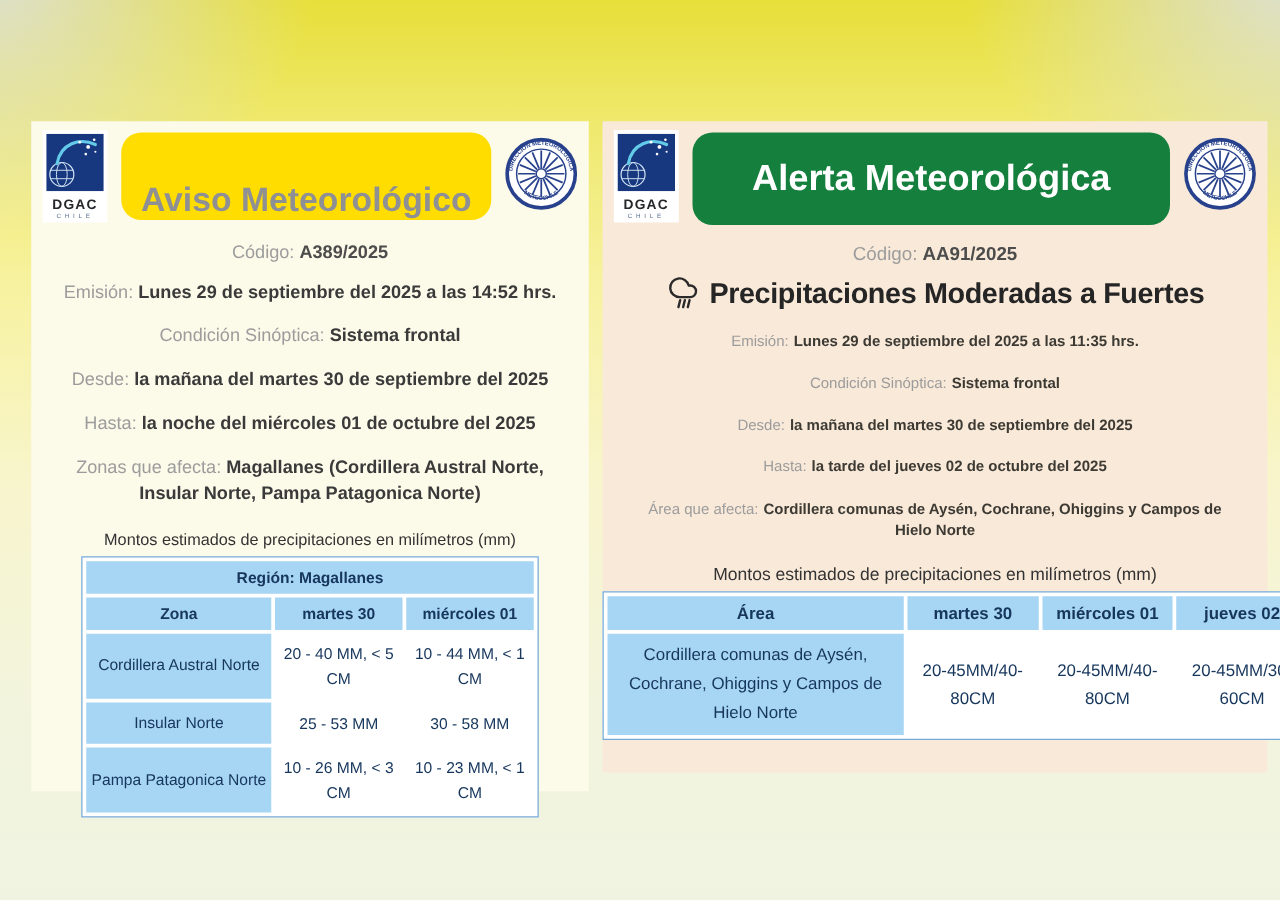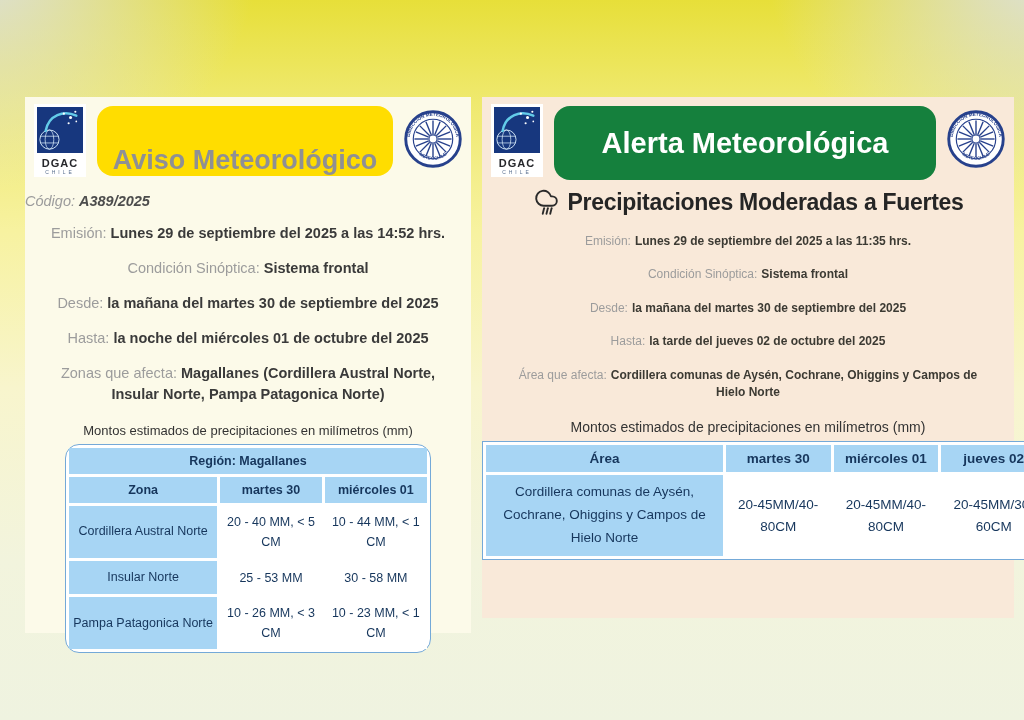--- a/index.html
+++ b/index.html
@@ -25,41 +25,41 @@
   .banner-text { white-space:nowrap; }
   .aviso  .banner-text { color:#8f9094; font-size:27px; font-weight:700; }
   .alerta .banner-text { color:#ffffff; font-size:29px; font-weight:700; }
 
   .dgac-box { background:#ffffff; padding:3px 3px 2px; text-align:center; width:52px; flex:0 0 auto; }
   .dgac-acronym { font-size:11px; font-weight:700; color:#26272b; letter-spacing:1px; line-height:11px; margin-top:1px; }
   .dgac-country { font-size:5px; color:#5a6f8f; letter-spacing:3px; line-height:6px; }
 
   .meteo-logo { flex:0 0 auto; margin-top:6px; }
 
-  .codigo { text-align:left; font-size:14.5px; margin-top:16px;font-style:italic; }
+  .codigo { text-align:center; font-size:14.5px; margin-top:16px; }
   .alerta .codigo { font-size:15px; margin-top:15px; }
   .lbl { color:#9c9c9c; margin-right:4px; }
   .val { color:#3a3a3a; font-weight:700; }
   .alerta .val { color:#3c3a33; }
   .codigo .val { color:#4c4c4c; }
 
   .event-title { display:flex; justify-content:center; align-items:center; gap:8px; margin-top:7px; padding:0 4px; }
   .event-title h2 { font-size:22px; color:#252525; font-weight:700; letter-spacing:-0.3px; white-space:nowrap; }
   .alerta .event-title h2 { font-size:23px; }
   .rain-icon { flex:0 0 auto; display:block; }
 
   .field { text-align:center; font-size:14.5px; margin-top:14px; line-height:1.45; }
   .alerta .field { font-size:12px; margin-top:16px; }
   .field.wide { padding:0 26px; }
 
   .table-caption { text-align:center; font-size:13px; color:#333333; margin-top:18px; }
   .alerta .table-caption { font-size:14px; margin-top:18px; }
 
   table { border-collapse:separate; border-spacing:3px; background:#ffffff; border:1px solid #74a9d8; margin:6px auto 0; }
-  .aviso  table { width:366px;border-radius:14px; }
+  .aviso  table { width:366px; }
   .alerta table { width:568px; }
   th, td { text-align:center; vertical-align:middle; color:#16365c; }
   .aviso  th, .aviso  td { font-size:12.5px; padding:6px 4px; }
   .alerta th, .alerta td { font-size:13.5px; padding:6px 5px; }
   th { background:#a7d5f4; font-weight:700; }
   td.zone { background:#a7d5f4; font-weight:400; line-height:1.7; }
   td.cell { background:#ffffff; font-weight:400; overflow-wrap:break-word; line-height:1.6; }
 </style>
 </head>
 <body>
@@ -230,20 +230,23 @@
         <text font-size="8" fill="#27418c" font-weight="bold">
           <textPath href="#mcTopR" startOffset="50%" text-anchor="middle">DIRECCIÓN METEOROLÓGICA</textPath>
         </text>
         <path id="mcBotR" d="M 14 50 A 36 36 0 0 0 86 50" fill="none"></path>
         <text font-size="8" fill="#27418c" font-weight="bold">
           <textPath href="#mcBotR" startOffset="50%" text-anchor="middle">METEOCHILE</textPath>
         </text>
       </svg>
     </div>
 
+    <p class="codigo">
+      <span class="lbl">Código:</span><span class="val">AA91/2025</span>
+    </p>
 
     <div class="event-title">
       <svg class="rain-icon" viewBox="0 0 24 32" width="27" height="30">
         <path d="M18 10h-1.26A8 8 0 1 0 9 20h9a5 5 0 0 0 0-10z" fill="none" stroke="#2a2a2a" stroke-width="2" stroke-linejoin="round" stroke-linecap="round"></path>
         <g stroke="#2a2a2a" stroke-width="2" stroke-linecap="round">
           <line x1="9.5" y1="22.5" x2="8" y2="28.5"></line>
           <line x1="13.5" y1="22.5" x2="12" y2="28.5"></line>
           <line x1="17.5" y1="22.5" x2="16" y2="28.5"></line>
         </g>
       </svg>

